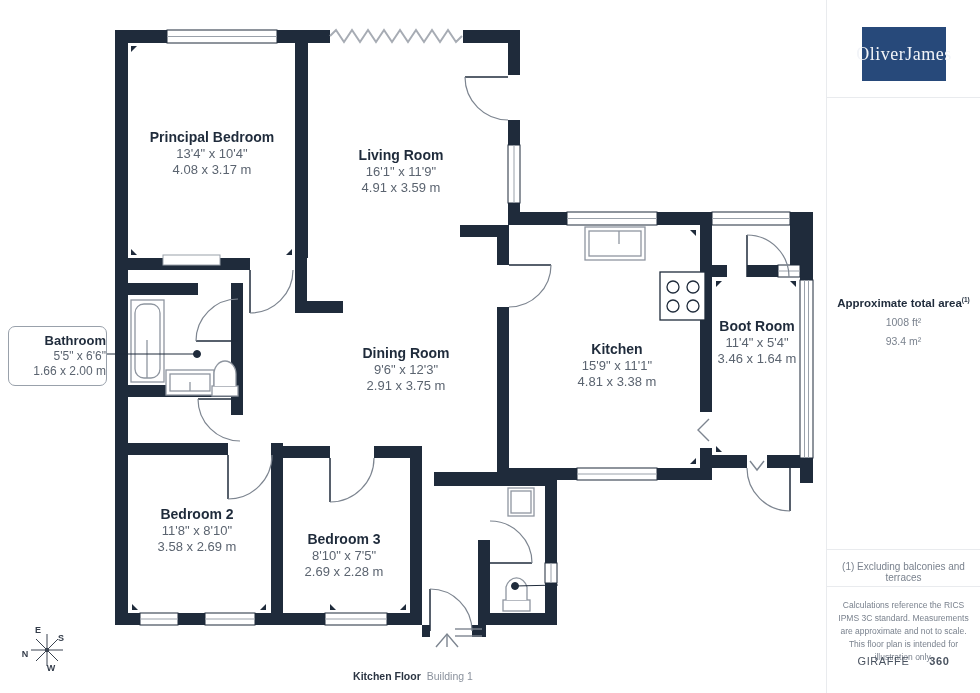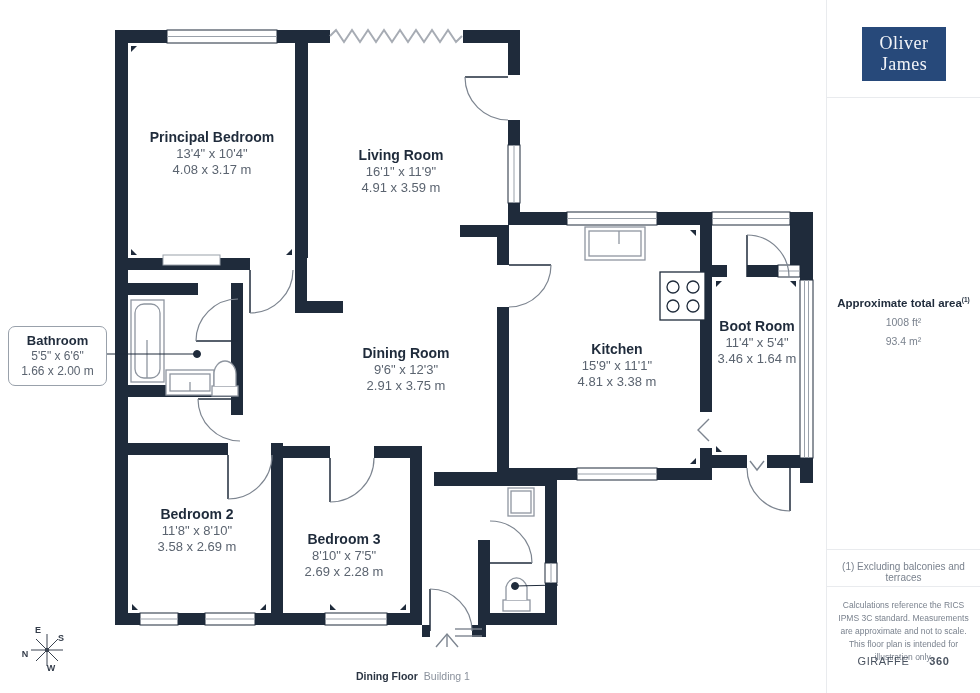--- a/index.html
+++ b/index.html
@@ -3,32 +3,32 @@
 <meta charset="utf-8">
 <style>
   html,body{margin:0;padding:0;background:#fff;}
   body{font-family:"Liberation Sans",sans-serif;-webkit-font-smoothing:antialiased;}
   #stage{position:relative;width:980px;height:693px;background:#fff;overflow:hidden;}
   #plan-svg{position:absolute;left:0;top:0;}
   
   .room-label{position:absolute;transform:translateX(-50%);text-align:center;white-space:nowrap;pointer-events:none;}
   .room-label .rname{font-size:14px;font-weight:700;color:#1f2b3b;line-height:18px;}
   .room-label .rdim{font-size:13px;color:#5b6470;line-height:16px;}
-  .callout{position:absolute;background:#fff;border:1px solid #99a1ab;border-radius:7px;text-align:center;
+  .callout{position:absolute;background:#fff;border:1px solid #99a1ab;border-radius:7px;text-align:right;
            display:flex;flex-direction:column;justify-content:center;z-index:3;}
   .callout .rname{font-size:13px;font-weight:700;color:#1f2b3b;line-height:16px;}
   .callout .rdim{font-size:12px;color:#5b6470;line-height:15px;}
   
   .footer-label{position:absolute;left:0;width:826px;top:670px;text-align:center;font-size:10.5px;color:#8a919c;}
   .footer-label b{color:#2a3442;font-weight:700;margin-right:6px;}
   
   .sidebar{position:absolute;left:826px;top:0;width:153px;height:693px;border-left:1px solid #e9ebee;background:#fff;}
   .sb-divider{position:absolute;left:0;width:153px;height:0;border-top:1px solid #e9ebee;}
   .logo{position:absolute;left:35px;top:27px;width:84px;height:54px;background:#27497a;color:#f2f4f8;
-        font-family:"Liberation Serif",serif;font-size:18px;line-height:21px;display:flex;flex-direction:column;
+        font-family:"Liberation Serif",serif;font-size:18px;line-height:21px;display:flex;
         align-items:center;justify-content:center;letter-spacing:.5px;}
   .area-block{position:absolute;left:0;top:296px;width:153px;text-align:center;}
   .area-title{font-size:11.5px;font-weight:700;color:#1f2b3b;}
   .area-title sup{font-size:6.5px;}
   .area-val{font-size:10.5px;color:#7a828e;margin-top:7px;}
   .footnote{position:absolute;left:8px;top:561px;width:137px;text-align:center;font-size:10px;color:#7a828e;}
   .disclaimer{position:absolute;left:9px;top:599px;width:135px;text-align:center;font-size:8.5px;line-height:13px;color:#7a828e;}
   .credit{position:absolute;left:0;top:655px;width:153px;text-align:center;font-size:11px;letter-spacing:.6px;color:#4a5360;}
   .credit b{font-weight:700;margin-left:20px;}
 </style>
@@ -270,21 +270,21 @@
     <div class="rdim">2.69 x 2.28 m</div>
   </div>
 
   <div class="callout" style="left:8px;top:326px;width:97px;height:58px;">
     <div class="rname">Bathroom</div>
     <div class="rdim">5'5" x 6'6"</div>
     <div class="rdim">1.66 x 2.00 m</div>
   </div>
 
   <div class="footer-label">
-    <b>Dining Floor</b><span>Building 1</span>
+    <b>Kitchen Floor</b><span>Building 1</span>
   </div>
 
   <div class="sidebar">
     <div class="logo">
       <span>Oliver</span>
       <span>James</span>
     </div>
     <div class="sb-divider" style="top:97px;"></div>
 
     <div class="area-block">

